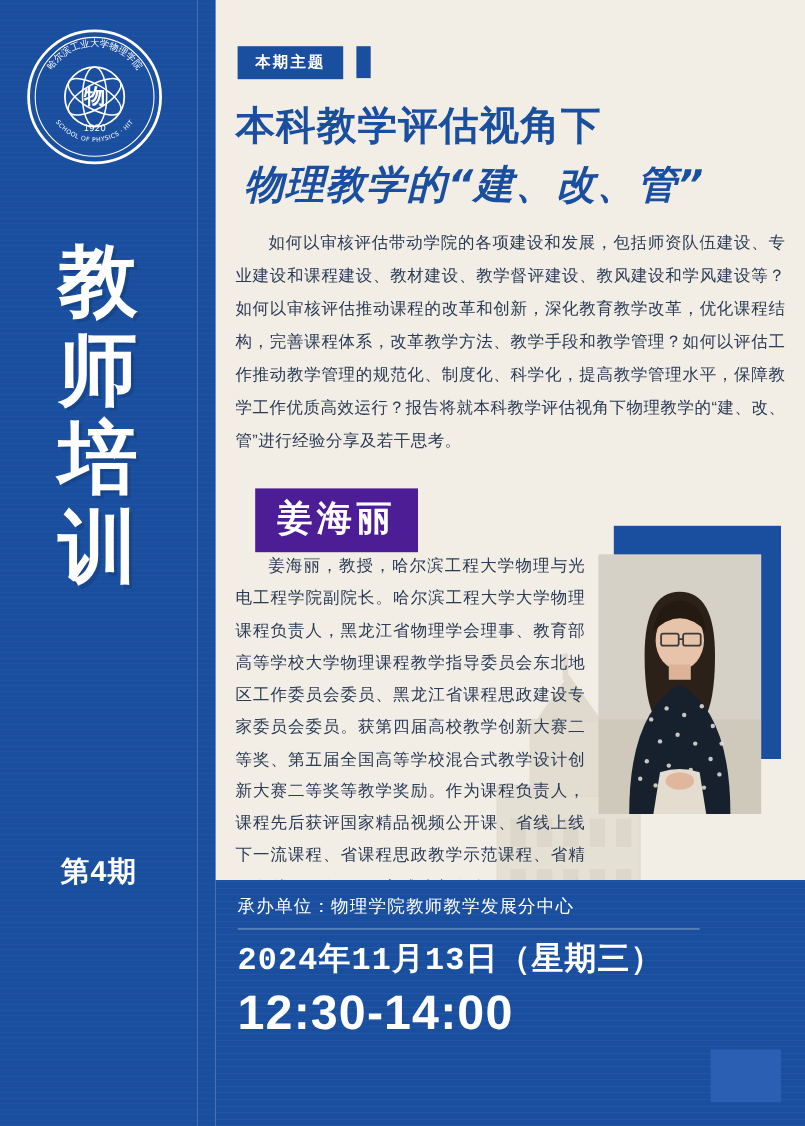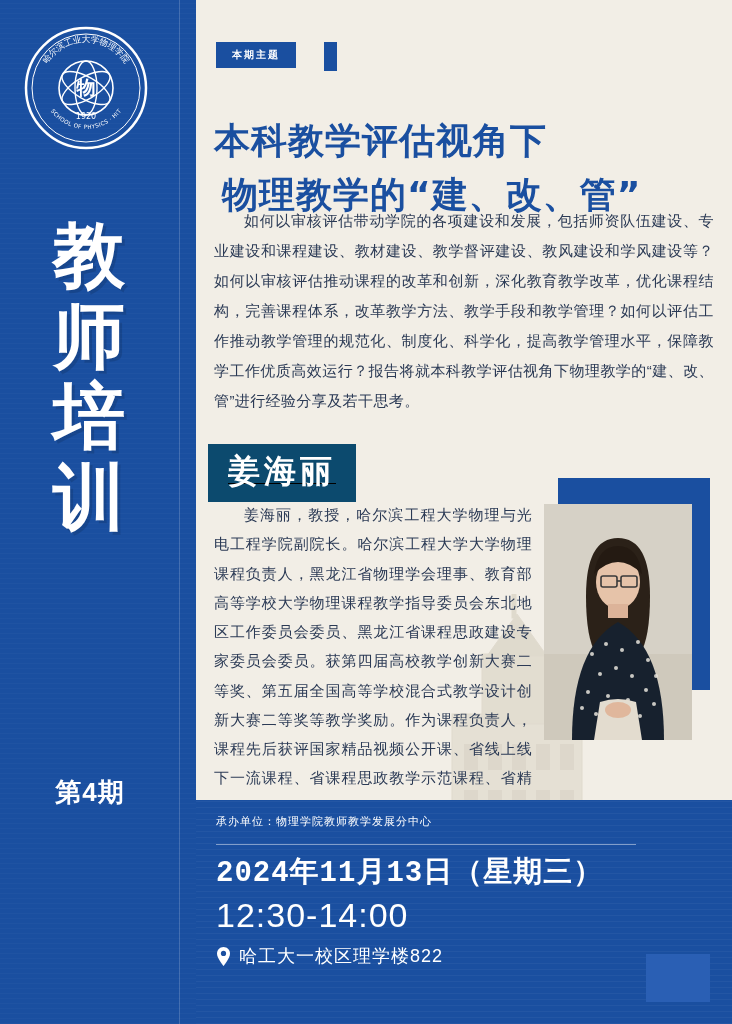--- a/index.html
+++ b/index.html
@@ -71,66 +71,64 @@
   }
   
   .content {
     position: absolute; left: 196px; top: 0;
     width: 536px; height: 1024px;
   }
   .tag {
     position: absolute; left: 20px; top: 42px;
     background: #1a4fa0;
     color: #fff;
-    font-size: 10px;
+    font-size: 14px;
     font-weight: 700;
     letter-spacing: 2px;
     padding: 6px 16px;
   }
   .tag-deco {
     position: absolute; left: 128px; top: 42px;
     width: 13px; height: 29px;
     background: #1a4fa0;
   }
   .headline {
     position: absolute; left: 18px; top: 88px;
     width: 500px;
     color: #1a4fa0;
     font-size: 36px;
     font-weight: 700;
     line-height: 1.5;
     letter-spacing: 1px;
     font-family: "DejaVu Sans", "Liberation Sans", sans-serif;
-    margin-top: 26px;
   }
   .headline span { display: block; }
-  .headline .l2 { text-indent: 8px; }
+  .headline .l2 { text-indent: 8px; font-style: italic; }
   .intro {
     position: absolute; left: 18px; top: 206px;
     width: 500px;
     color: #2b3a55;
     font-size: 15px;
     line-height: 2.0;
     text-align: justify;
     letter-spacing: .4px;
   }
   .intro p { text-indent: 2em; }
   .guest-label {
     position: absolute; left: 18px; top: 400px;
     color: #1a4fa0;
     font-size: 32px;
     font-weight: 700;
     letter-spacing: 2px;
     font-family: "DejaVu Sans", "Liberation Sans", sans-serif;
   }
   .guest-name-box {
-    position: absolute; left: 12px; top: 444px;
-    background: #0c4a6e;
+    position: absolute; left: 36px; top: 444px;
+    background: #4c1d95;
     padding: 6px 20px 8px 20px;
-    text-decoration: underline;
   }
   .guest-name-box .nm {
     color: #fff;
     font-size: 32px;
     font-weight: 700;
     letter-spacing: 4px;
     font-family: "DejaVu Sans", "Liberation Sans", sans-serif;
   }
   .photo-accent {
     position: absolute; left: 362px; top: 478px;
@@ -161,33 +159,33 @@
     background: #1a4fa0;
     overflow: hidden;
   }
   .footer:before{
     content:"";
     position:absolute; left:0; top:0; width:536px; height:224px;
     background: repeating-linear-gradient(0deg, rgba(255,255,255,0.04) 0px, rgba(255,255,255,0.04) 1px, transparent 1px, transparent 6px);
   }
   .footer-host {
     position: absolute; left: 20px; top: 14px;
-    color: #fff; font-size: 11px; letter-spacing: 1px;
+    color: #fff; font-size: 16px; letter-spacing: 1px;
   }
   .footer-rule {
     position: absolute; left: 20px; top: 44px;
     width: 420px; height: 1px; background: rgba(255,255,255,.45);
   }
   .footer-date {
     position: absolute; left: 20px; top: 52px;
     color: #fff; font-size: 29px; font-weight: 700; letter-spacing: 1px; font-family: Liberation Mono, monospace;
   }
   .footer-time {
     position: absolute; left: 20px; top: 96px;
-    color: #fff; font-size: 34px; font-weight: 400; letter-spacing: 1px;
+    color: #fff; font-size: 44px; font-weight: 700; letter-spacing: 1px;
   }
   .footer-loc {
     position: absolute; left: 20px; top: 144px;
     color: #fff; font-size: 18px; letter-spacing: 1px;
     display: flex; align-items: center; gap: 8px;
   }
   .pin { width: 15px; height: 19px; display:inline-block; }
   .footer-square {
     position: absolute; right: 22px; bottom: 22px;
     width: 64px; height: 48px;
@@ -345,26 +343,17 @@
 
     <div class="bio">
       <p>姜海丽，教授，哈尔滨工程大学物理与光电工程学院副院长。哈尔滨工程大学大学物理课程负责人，黑龙江省物理学会理事、教育部高等学校大学物理课程教学指导委员会东北地区工作委员会委员、黑龙江省课程思政建设专家委员会委员。获第四届高校教学创新大赛二等奖、第五届全国高等学校混合式教学设计创新大赛二等奖等教学奖励。作为课程负责人，课程先后获评国家精品视频公开课、省线上线下一流课程、省课程思政教学示范课程、省精品在线开放课程。完成省部级教改项目10余项，获省教学成果奖一等奖2项，二等奖3项。</p>
     </div>
 
     <div class="footer">
       <div class="footer-host">承办单位：物理学院教师教学发展分中心</div>
       <div class="footer-rule"></div>
       <div class="footer-date">2024年11月13日（星期三）</div>
       <div class="footer-time">12:30-14:00</div>
-      <div class="footer-loc">
-        <span class="pin">
-          <svg viewBox="0 0 15 19" width="15" height="19" aria-hidden="true">
-            <path d="M7.5 0C3.9 0 1 2.9 1 6.5C1 11.4 7.5 19 7.5 19S14 11.4 14 6.5C14 2.9 11.1 0 7.5 0z" fill="#ffffff"></path>
-            <circle cx="7.5" cy="6.4" r="2.6" fill="#1a4fa0"></circle>
-          </svg>
-        </span>
-        <span>哈工大一校区理学楼822</span>
-      </div>
       <div class="footer-square"></div>
     </div>
 
   </div>
 </div>
 
 </body></html>

